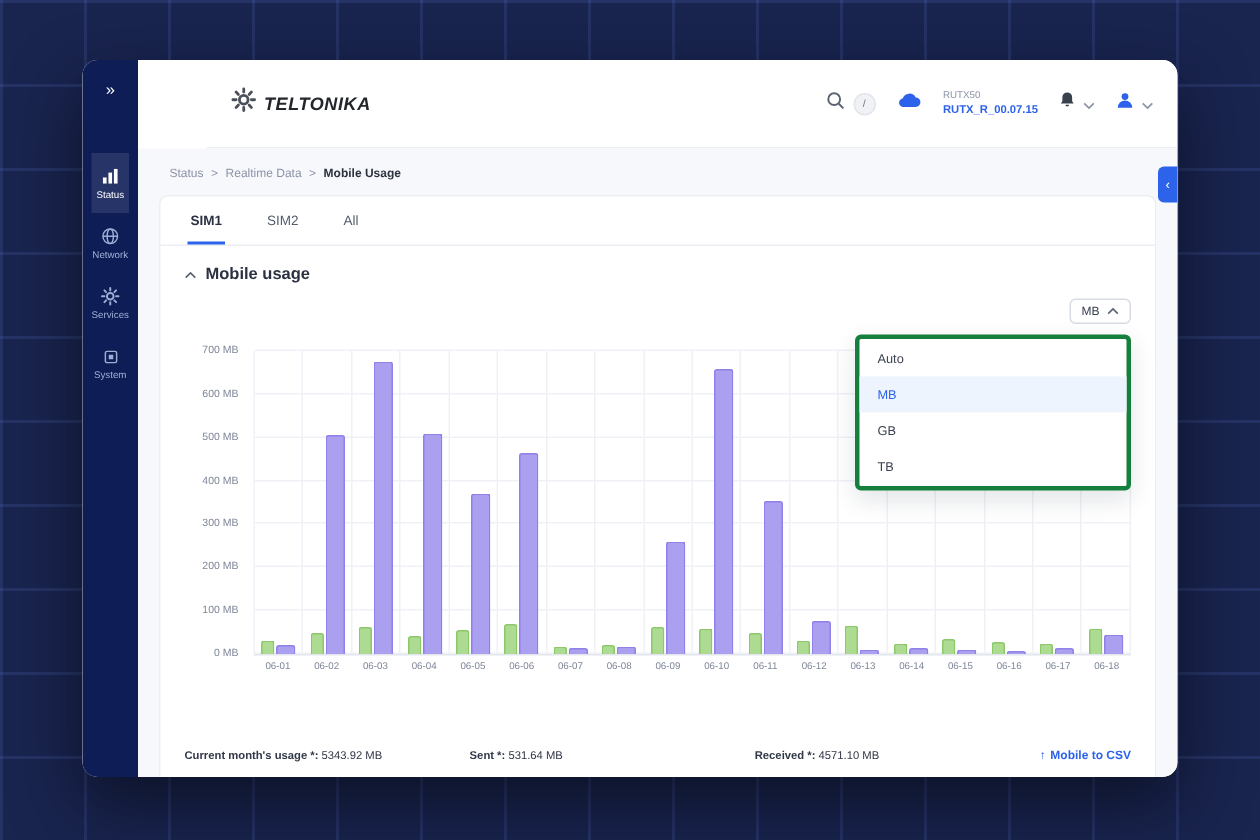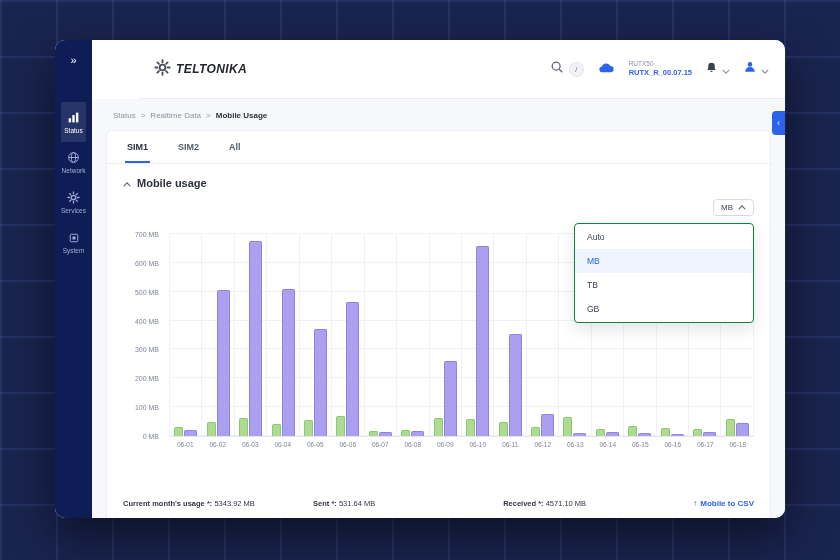--- a/index.html
+++ b/index.html
@@ -41,34 +41,34 @@
   .content{flex:1;background:#f7f8fb;display:flex;flex-direction:column;position:relative;min-height:0;}
   .breadcrumb{padding:12px 21px 10px;font-size:8px;color:#8a93a6;display:flex;align-items:center;gap:5px;}
   .bc-item{cursor:pointer;}
   .bc-item.current{color:#2c3240;font-weight:700;}
   .panel-toggle{position:absolute;right:0;top:12px;width:13px;height:24px;background:#2d62ea;color:#fff;
     border-radius:4px 0 0 4px;display:flex;align-items:center;justify-content:center;font-size:9px;cursor:pointer;z-index:5;}
 
   .card{flex:1;margin:0 14px;background:#fff;border:1px solid #eceef3;border-bottom:none;border-radius:6px 6px 0 0;
     position:relative;display:flex;flex-direction:column;min-height:0;}
   .tab-bar{display:flex;gap:26px;padding:0 18px;border-bottom:1px solid #eceef3;align-items:center;}
-  .tab{padding:11px 2px 9px;font-size:9px;color:#555d6d;cursor:pointer;border-bottom:2px solid transparent;font-weight:bold;}
+  .tab{padding:11px 2px 9px;font-size:9px;color:#555d6d;cursor:pointer;border-bottom:2px solid transparent;}
   .tab.active{color:#2b3140;font-weight:700;border-bottom-color:#2d62ea;}
 
   .section-head{display:flex;align-items:center;padding:13px 16px 6px;}
   .sec-title{display:flex;align-items:center;gap:6px;font-size:11px;font-weight:700;color:#2b3140;}
   .pills{margin-left:auto;display:flex;gap:6px;}
   .pill{padding:3px 10px;border-radius:10px;background:#e8ebf1;color:#6f7a90;font-size:8px;cursor:pointer;}
   .pill.active{background:#2d62ea;color:#fff;}
 
   .select-row{display:flex;justify-content:flex-end;padding:4px 16px 0;}
   .unit-select{display:flex;align-items:center;gap:5px;border:1px solid #d7dbe4;border-radius:4px;background:#fff;
     padding:3px 7px;font-size:8px;color:#3a4150;cursor:pointer;}
 
-  .dropdown{position:absolute;right:16px;top:92px;width:178px;background:#fff;border:1px solid #15803d;border-radius:4px;
+  .dropdown{position:absolute;right:16px;top:92px;width:178px;background:#fff;border:3px solid #15803d;border-radius:4px;
     box-shadow:0 6px 16px rgba(20,30,60,.12);z-index:30;padding:1px 0;}
   .dd-option{padding:7px 12px;font-size:8.5px;color:#3a4150;cursor:pointer;}
   .dd-option.selected{background:#eef4fe;color:#2d62ea;}
 
   
   .chart{position:relative;margin:18px 16px 0;flex-shrink:0;}
   .ylabels{position:absolute;left:0;top:0;width:40px;height:202px;}
   .ytick{position:absolute;right:4px;transform:translateY(50%);font-size:7px;color:#7d8698;}
   .plot{margin-left:46px;height:202px;position:relative;border-bottom:1px solid #e3e6ee;border-left:1px solid #f0f1f6;}
   .gridline{position:absolute;left:0;right:0;height:1px;background:#f0f1f6;}
@@ -254,22 +254,22 @@
               <svg viewBox="0 0 10 6" width="8" height="5" fill="none" stroke="#5b6472" stroke-width="1.4">
                   <polyline points="1,5 5,1 9,5"></polyline>
                 </svg>
             </span>
           </div>
         </div>
 
         <div class="dropdown">
             <div class="dd-option">Auto</div>
             <div class="dd-option selected">MB</div>
+            <div class="dd-option">GB</div>
             <div class="dd-option">TB</div>
-            <div class="dd-option">GB</div>
           </div>
 
         <div class="chart">
           <div class="ylabels">
               <div class="ytick" style="bottom: 0%;">0 MB</div>
               <div class="ytick" style="bottom: 14.2857%;">100 MB</div>
               <div class="ytick" style="bottom: 28.5714%;">200 MB</div>
               <div class="ytick" style="bottom: 42.8571%;">300 MB</div>
               <div class="ytick" style="bottom: 57.1429%;">400 MB</div>
               <div class="ytick" style="bottom: 71.4286%;">500 MB</div>

